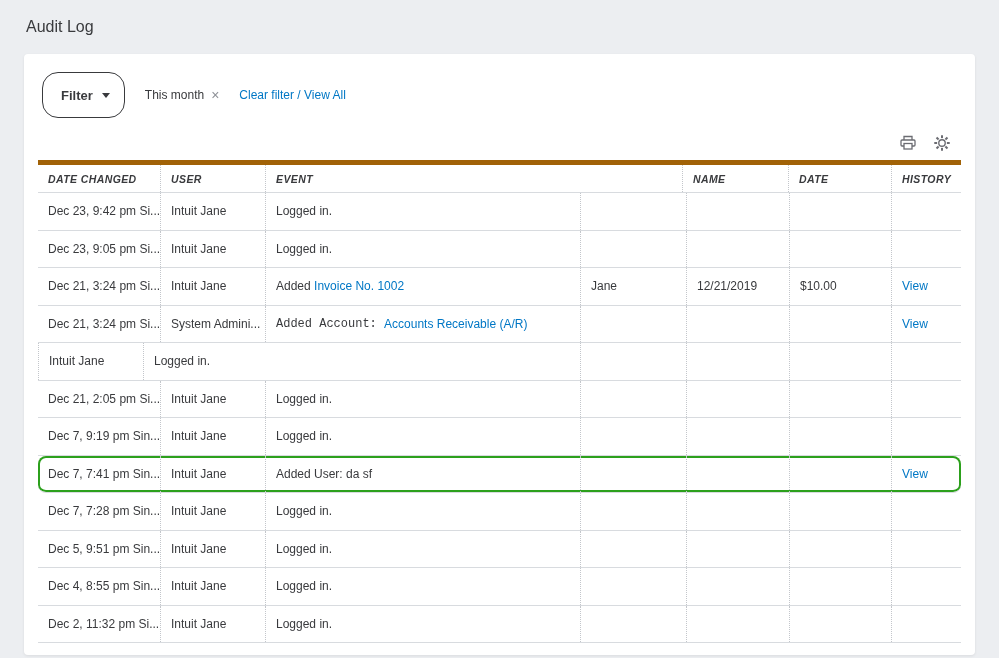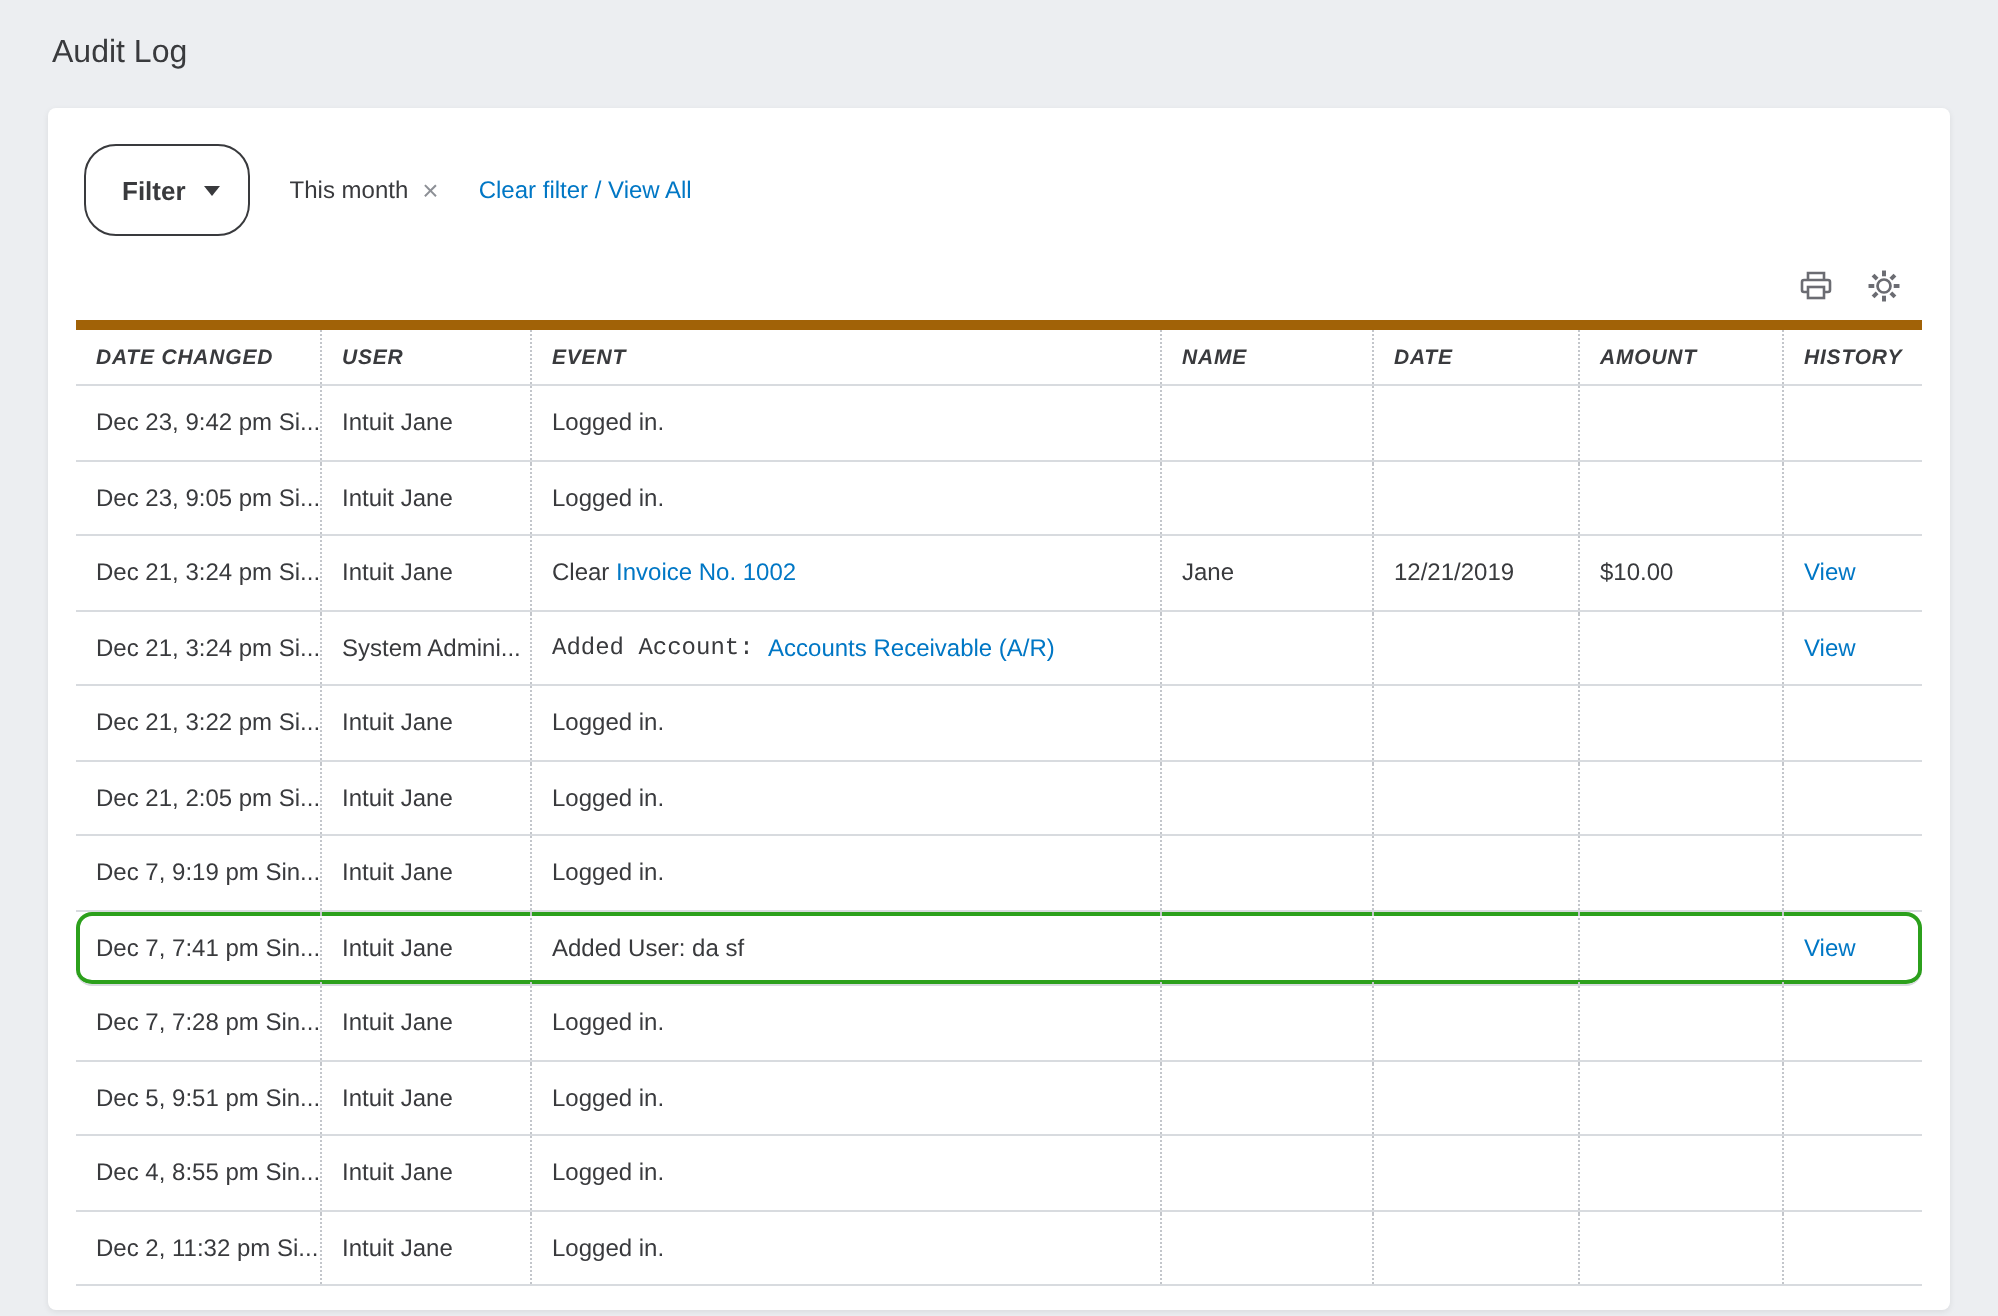--- a/index.html
+++ b/index.html
@@ -106,21 +106,20 @@
       </span>
     </div>
 
     <div class="table">
       <div class="thead">
         <div class="th c1">DATE CHANGED</div>
         <div class="th c2">USER</div>
         <div class="th c3">EVENT</div>
         <div class="th c4">NAME</div>
         <div class="th c5">DATE</div>
-        <div class="th c6">AMOUNT</div>
         <div class="th c7">HISTORY</div>
       </div>
       <div id="tbody">
           <div class="tr">
             <div class="td c1">Dec 23, 9:42 pm Si...</div>
             <div class="td c2">Intuit Jane</div>
             <div class="td c3">
               <span style="white-space:pre;">Logged in.</span>
             </div>
             <div class="td c4"></div>
@@ -136,21 +135,21 @@
             </div>
             <div class="td c4"></div>
             <div class="td c5"></div>
             <div class="td c6"></div>
             <div class="td c7"></div>
           </div>
           <div class="tr">
             <div class="td c1">Dec 21, 3:24 pm Si...</div>
             <div class="td c2">Intuit Jane</div>
             <div class="td c3">
-              <span style="white-space:pre;">Clear </span>
+              <span style="white-space:pre;">Added </span>
               <a class="link">Invoice No. 1002</a>
             </div>
             <div class="td c4">Jane</div>
             <div class="td c5">12/21/2019</div>
             <div class="td c6">$10.00</div>
             <div class="td c7">
               <a class="link">View</a>
             </div>
           </div>
           <div class="tr">
@@ -161,21 +160,20 @@
               <a class="link">Accounts Receivable (A/R)</a>
             </div>
             <div class="td c4"></div>
             <div class="td c5"></div>
             <div class="td c6"></div>
             <div class="td c7">
               <a class="link">View</a>
             </div>
           </div>
           <div class="tr">
-            <div class="td c1">Dec 21, 3:22 pm Si...</div>
             <div class="td c2">Intuit Jane</div>
             <div class="td c3">
               <span style="white-space:pre;">Logged in.</span>
             </div>
             <div class="td c4"></div>
             <div class="td c5"></div>
             <div class="td c6"></div>
             <div class="td c7"></div>
           </div>
           <div class="tr">

